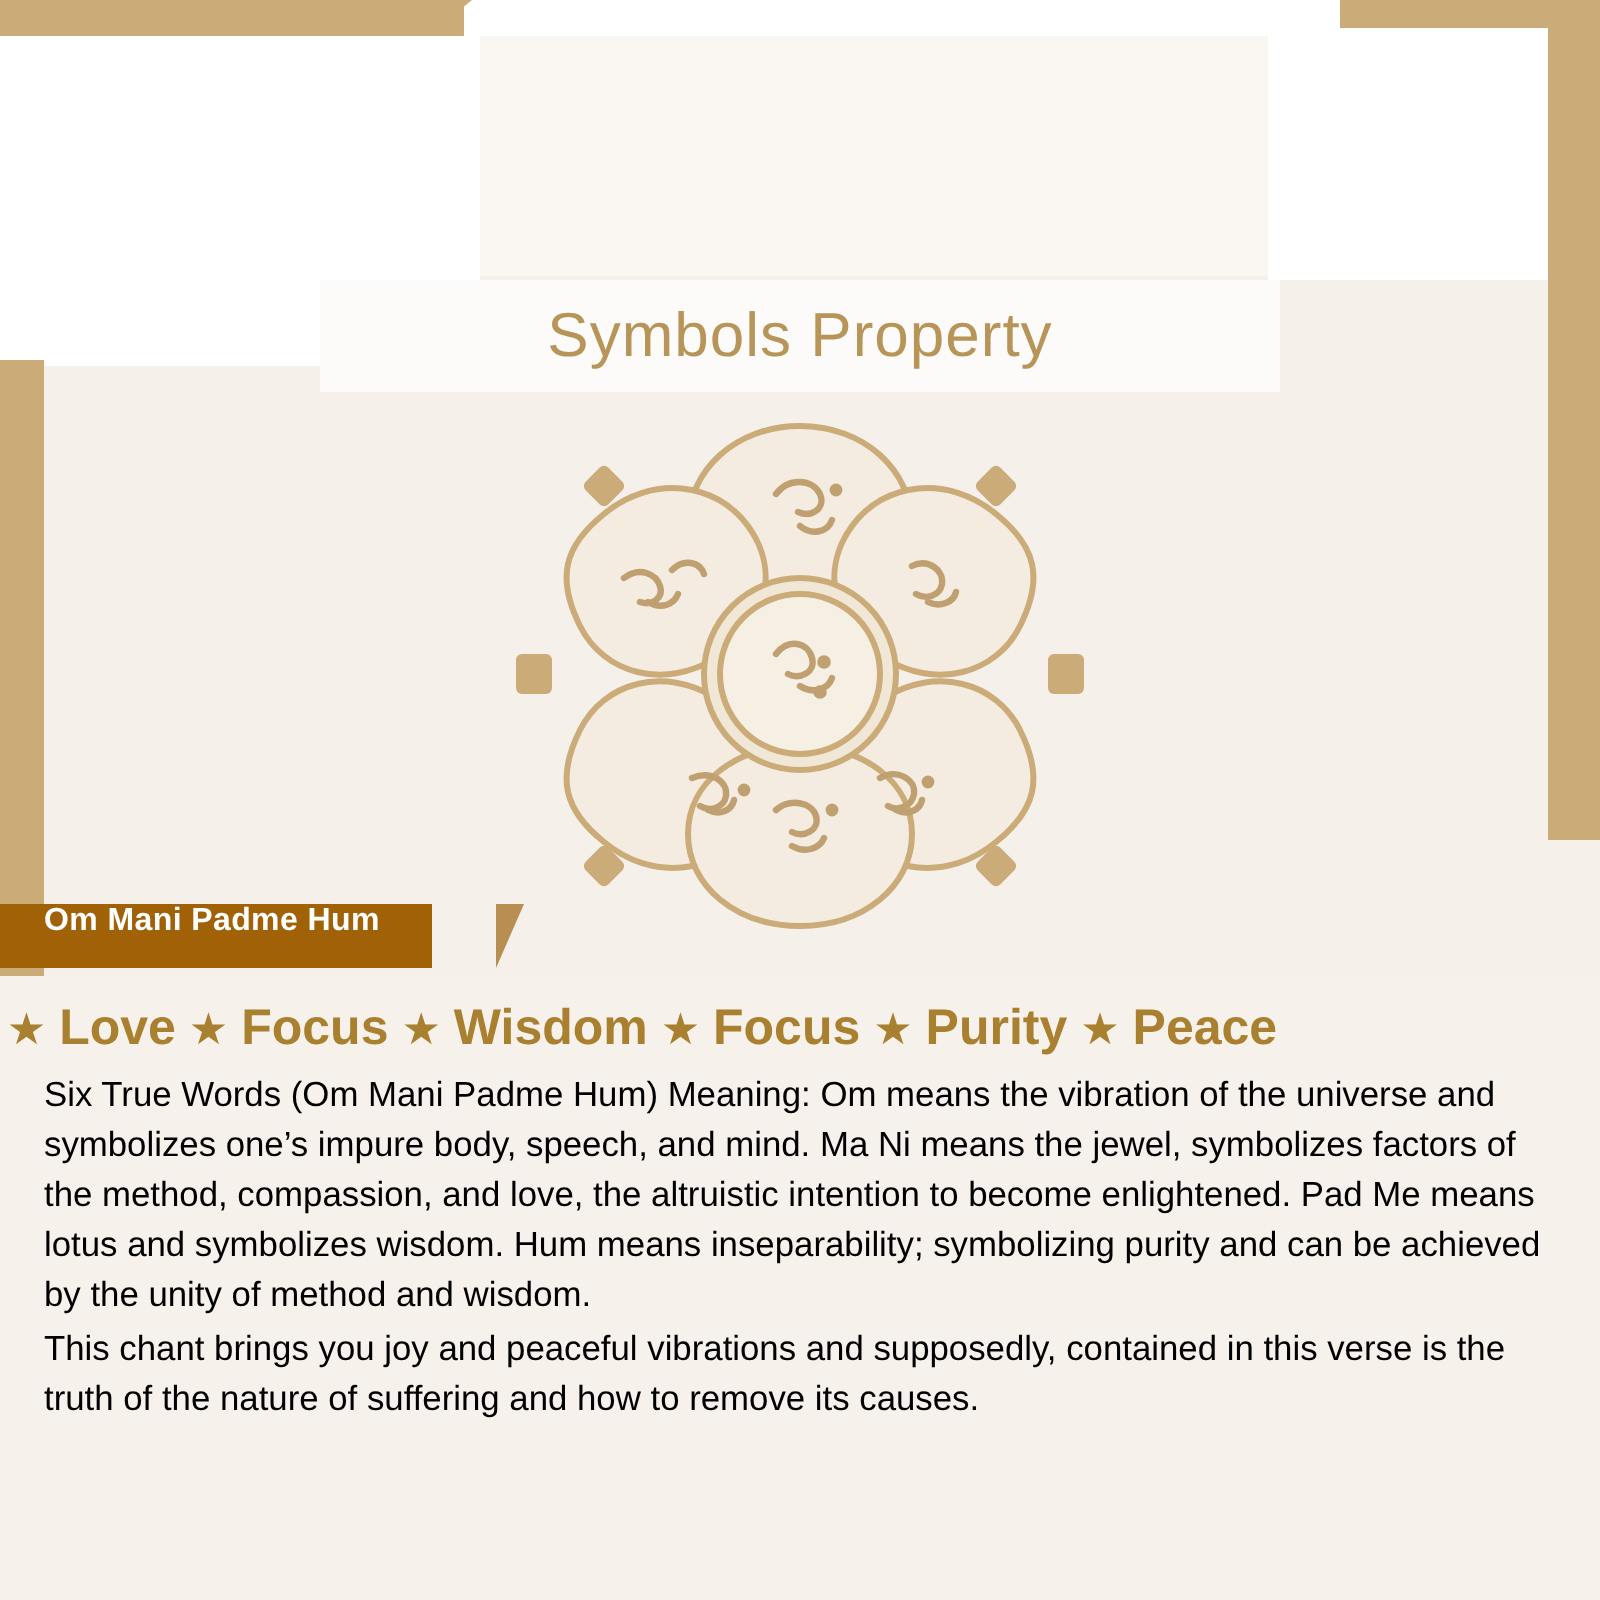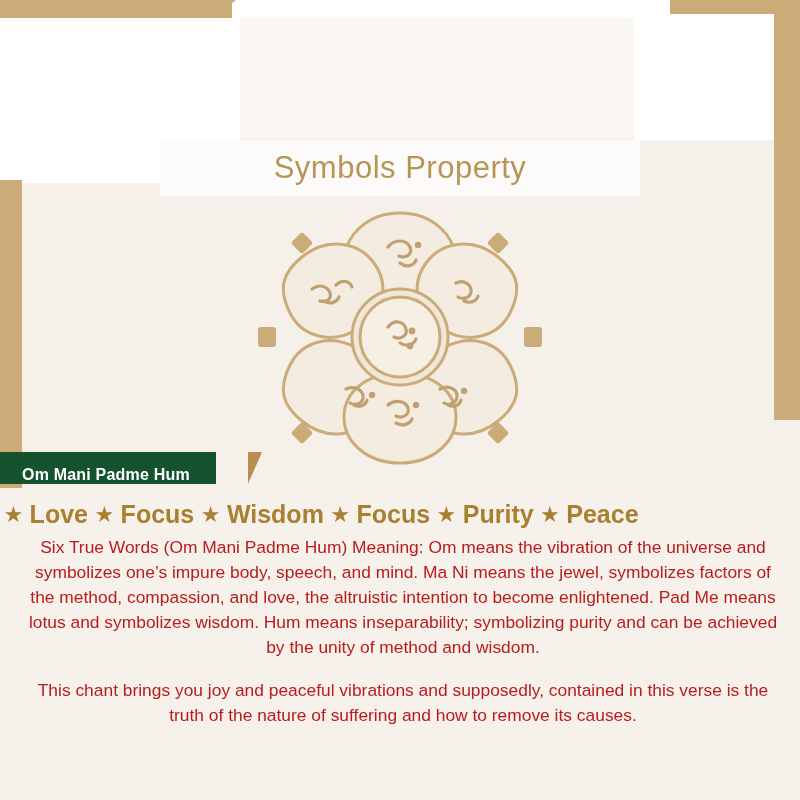--- a/index.html
+++ b/index.html
@@ -132,26 +132,26 @@
     width: 800px;
     display: flex;
     justify-content: center;
   }
 
   
   .tag {
     position: absolute;
     top: 452px; left: 0;
     height: 32px;
-    background: #14532d;
+    background: #a16207;
     color: #ffffff;
     font-size: 16px;
     font-weight: bold;
     display: flex;
-    align-items: flex-end;
+    align-items: flex-start;
     padding: 0 26px 0 22px;
     letter-spacing: 0.2px;
   }
   .tag-notch {
     position: absolute;
     top: 452px; left: 248px;
     width: 0; height: 0;
     border-top: 32px solid #b98e52;
     border-right: 14px solid transparent;
   }
@@ -180,26 +180,26 @@
   .star {
     font-size: 22px;
     color: #a9802f;
     vertical-align: middle;
     padding: 0 2px;
   }
   .body-text {
     padding: 6px 16px 0 22px;
     font-size: 17.4px;
     line-height: 1.44;
-    color: #b91c1c;
-    font-family: "Liberation Sans", sans-serif;
-    text-align: center;
+    color: #000000;
+    font-family: "Liberation Sans", sans-serif;
+    text-align: left;
   }
   .body-text p { margin: 0; }
-  .body-text p + p { margin-top: 18px; }
+  .body-text p + p { margin-top: 2px; }
 </style>
 </head>
 <body>
 
 <div class="page">
 
   <div class="bg-panel"></div>
   <div class="bg-panel-light"></div>
   <div class="bg-white-strip"></div>
   <div class="bg-white-strip2"></div>

